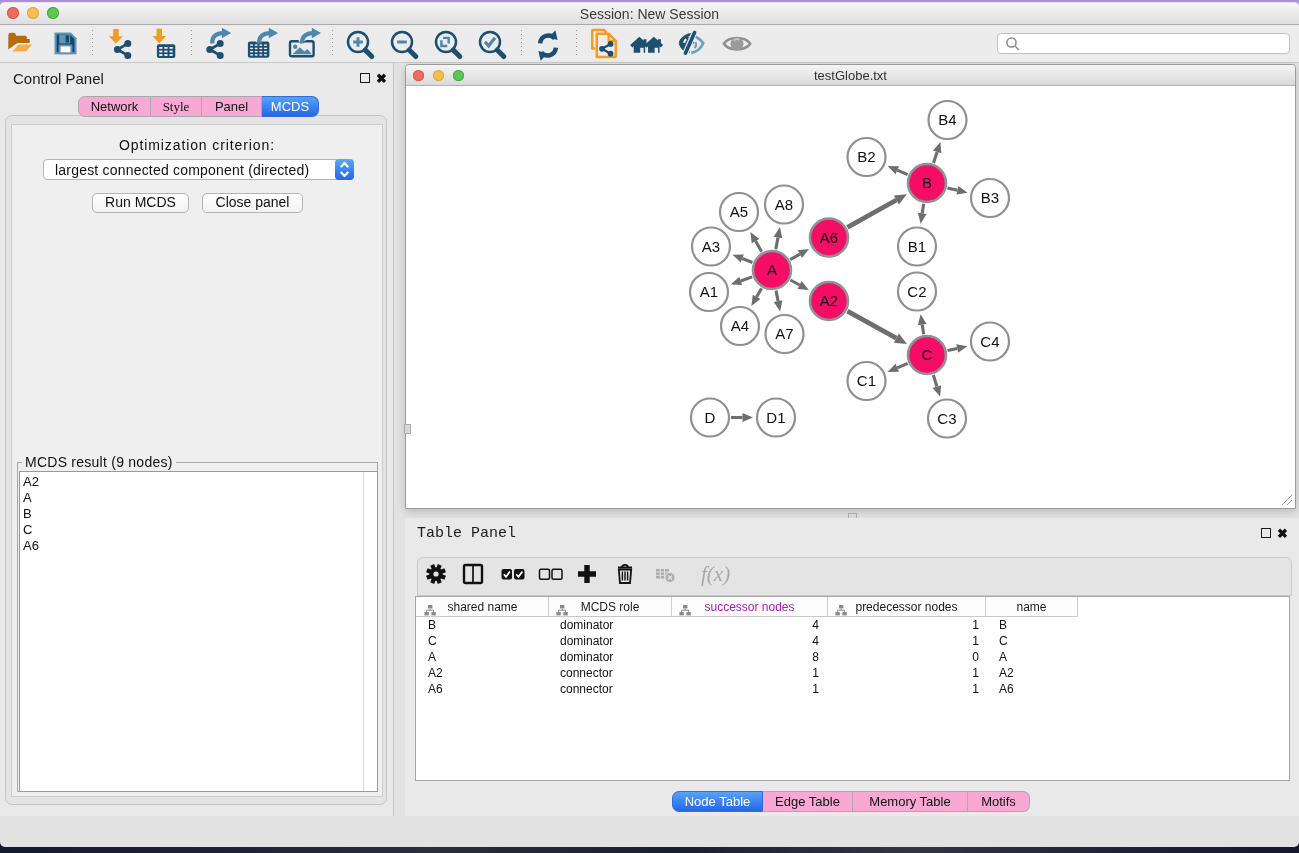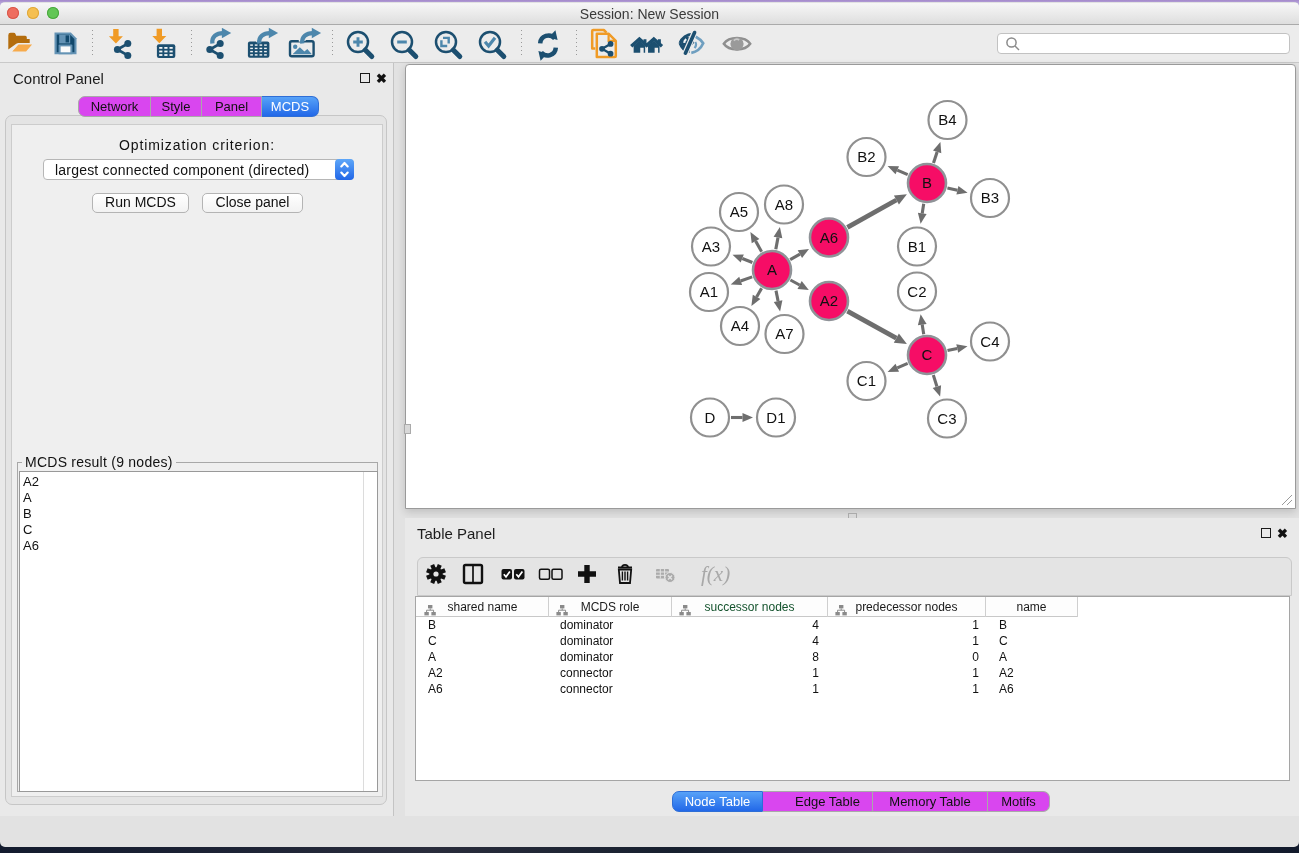--- a/index.html
+++ b/index.html
@@ -12,21 +12,21 @@
 .tl{position:absolute;border-radius:50%;width:12px;height:12px;}
 #toolbar{position:absolute;left:0;top:23px;width:100%;height:37px;background:#ececec;border-bottom:1px solid #c9c9c9;}
 .sep{position:absolute;top:5px;height:28px;width:1px;background-image:repeating-linear-gradient(#9a9a9a 0 1.5px,transparent 1.5px 4px);}
 .ticon{position:absolute;top:1px;}
 #searchbox{position:absolute;left:997px;top:8px;width:291px;height:19px;background:#fff;border:1px solid #c2c2c2;border-radius:4px;}
 #statusbar{position:absolute;left:0;top:814px;width:1299px;height:31px;background:#ececec;border-top:1px solid #bcbcbc;}
 .ptitle{font-size:15px;color:#1c1c1c;}
 .sqico{position:absolute;width:8px;height:8px;border:1.5px solid #1a1a1a;}
 .xico{position:absolute;font-size:13px;font-weight:bold;color:#111;line-height:13px;}
 .tabrow{position:absolute;display:flex;}
-.tab{height:19px;line-height:20px;font-size:13px;text-align:center;background:#d946ef;border:1px solid #a9a9a9;border-left:none;color:#111;}
+.tab{height:19px;line-height:20px;font-size:13px;text-align:center;background:#f9a8d4;border:1px solid #a9a9a9;border-left:none;color:#111;}
 .tab.first{border-left:1px solid #a9a9a9;border-radius:7px 0 0 7px;}
 .tab.last{border-radius:0 7px 7px 0;}
 .tab.sel{background:linear-gradient(#57a2f8,#2268e8);color:#fff;border-color:#2e6ed6;}
 .btn{position:absolute;height:18px;background:linear-gradient(#ffffff,#f2f2f2);border:1px solid #b4b4b4;border-radius:5px;font-size:14px;color:#111;text-align:center;}
 </style></head><body>
 <div id="desktop-top"></div>
 <div id="desktop-bot"></div>
 <div id="app">
 <div id="titlebar">
  <div class="tl" style="left:7px;top:4px;background:#ee6d5f;box-shadow:inset 0 0 0 1px #d8574a;"></div>
@@ -195,21 +195,21 @@
       </div>
     </div>
 <div id="cpanel" style="position:absolute;left:0;top:61px;width:394px;height:753px;background:#e9e9e9;border-right:1px solid #c4c4c4;box-sizing:border-box;">
  <div class="ptitle" style="position:absolute;left:13px;top:7px;">Control Panel</div>
  <div class="sqico" style="left:360px;top:10px;"></div>
  <div class="xico" style="left:376px;top:9px;">✖</div>
  <div style="position:absolute;left:5px;top:52px;width:382px;height:690px;background:#e4e4e4;border:1px solid #c6c6c6;border-radius:7px;box-sizing:border-box;"></div>
  <div style="position:absolute;left:11px;top:61px;width:372px;height:673px;background:#efefef;border:1px solid #cccccc;box-sizing:border-box;"></div>
  <div class="tabrow" style="left:78px;top:33px;">
    <div class="tab first" style="width:71px;">Network</div>
-   <div class="tab" style="width:50px;">Style</div>
+   <div class="tab" style="width:50px;font-family:Liberation Serif, serif;">Style</div>
    <div class="tab" style="width:59px;">Panel</div>
    <div class="tab last sel" style="width:56px;">MCDS</div>
  </div>
  <div style="position:absolute;left:43px;top:96px;width:311px;height:21px;background:#fff;border:1px solid #b6b6b6;border-radius:4px;box-sizing:border-box;">
    <div style="position:absolute;left:11px;top:2px;font-size:14px;letter-spacing:0.2px;color:#111;white-space:nowrap;">largest connected component (directed)</div>
    <div style="position:absolute;right:-1px;top:-1px;width:19px;height:21px;border-radius:4px;background:linear-gradient(#5ea7f9,#2166e7);">
      <svg width="19" height="21" viewBox="0 0 19 21">
             <path d="M6.3 7.4 L9.5 4 L12.7 7.4 M6.3 13.6 L9.5 17 L12.7 13.6" fill="none" stroke="#fff" stroke-width="2.2" stroke-linejoin="round" stroke-linecap="round"></path>
           </svg>
    </div>
@@ -219,20 +219,26 @@
  <div class="btn" style="left:202px;top:130px;width:99px;line-height:17px;">Close panel</div>
  <div style="position:absolute;left:17px;top:399px;width:361px;height:330px;border:1px solid #a8a8a8;box-sizing:border-box;"></div>
  <div style="position:absolute;left:22px;top:391px;font-size:14px;letter-spacing:0.25px;color:#111;background:#efefef;padding:0 3px;">MCDS result (9 nodes)</div>
  <div style="position:absolute;left:19px;top:408px;width:359px;height:321px;background:#fff;border:1px solid #999;box-sizing:border-box;">
    <div style="position:absolute;right:13px;top:0;width:1px;height:319px;background:#dcdcdc;"></div>
    <div style="position:absolute;left:3px;top:2px;font-size:13px;color:#111;line-height:16px;">A2<br>A<br>B<br>C<br>A6</div>
  </div>
 </div>
 
 <div id="netwin" style="position:absolute;left:405px;top:62px;width:891px;height:445px;background:#fff;border:1px solid #9a9a9a;border-radius:4px 4px 0 0;box-sizing:border-box;box-shadow:0 3px 9px rgba(0,0,0,0.16);">
+ <div style="position:absolute;left:0;top:0;width:100%;height:20px;background:linear-gradient(#f5f5f5,#d9d9d9);border-bottom:1px solid #b2b2b2;border-radius:4px 4px 0 0;">
+  <div class="tl" style="left:7px;top:5px;width:11px;height:11px;background:#ee6d5f;box-shadow:inset 0 0 0 1px #d8574a;"></div>
+  <div class="tl" style="left:27px;top:5px;width:11px;height:11px;background:#f5bf50;box-shadow:inset 0 0 0 1px #dfa73a;"></div>
+  <div class="tl" style="left:47px;top:5px;width:11px;height:11px;background:#62c655;box-shadow:inset 0 0 0 1px #4aa73e;"></div>
+  <div style="position:absolute;width:100%;text-align:center;top:3px;font-size:13px;color:#333;">testGlobe.txt</div>
+ </div>
  <div style="position:absolute;left:0px;top:21px;width:889px;height:422px;background:#fff;overflow:hidden;">
         <svg width="890" height="422" style="position:absolute;left:0;top:0" font-family="Liberation Sans, sans-serif">
 <line x1="346.2" y1="190.9" x2="334.6" y2="195.0" stroke="#6e6e6e" stroke-width="3.1"></line>
 <polygon points="324.7,198.4 333.2,190.8 336.1,199.1" fill="#6e6e6e"></polygon>
 <line x1="346.4" y1="176.5" x2="336.3" y2="172.5" stroke="#6e6e6e" stroke-width="3.1"></line>
 <polygon points="326.5,168.8 337.8,168.4 334.7,176.6" fill="#6e6e6e"></polygon>
 <line x1="355.6" y1="202.2" x2="350.6" y2="210.9" stroke="#6e6e6e" stroke-width="3.1"></line>
 <polygon points="345.4,220.0 346.8,208.7 354.4,213.1" fill="#6e6e6e"></polygon>
 <line x1="355.6" y1="165.7" x2="349.6" y2="155.1" stroke="#6e6e6e" stroke-width="3.1"></line>
 <polygon points="344.4,146.0 353.4,152.9 345.7,157.3" fill="#6e6e6e"></polygon>
@@ -311,21 +317,21 @@
 </svg>
       </div>
  <svg style="position:absolute;right:2px;bottom:2px;" width="12" height="12" viewBox="0 0 12 12">
         <path d="M11 1 L1 11 M11 6 L6 11" stroke="#9a9a9a" stroke-width="1"></path>
       </svg>
  <div style="position:absolute;left:-2px;top:359px;width:5px;height:8px;background:#d8d8d8;border:1px solid #aaa;"></div>
 </div>
 <div style="position:absolute;left:848px;top:511px;width:9px;height:6px;background:#d8d8d8;border:1px solid #aaa;box-sizing:border-box;"></div>
 
 <div id="tpanel" style="position:absolute;left:405px;top:516px;width:894px;height:298px;background:#e9e9e9;">
- <div class="ptitle" style="position:absolute;left:12px;top:7px;">Table Panel</div>
+ <div class="ptitle" style="position:absolute;left:12px;top:7px;font-family:Liberation Mono, monospace;">Table Panel</div>
  <div class="sqico" style="left:856px;top:10px;"></div>
  <div class="xico" style="left:872px;top:9px;">✖</div>
  <div style="position:absolute;left:12px;top:39px;width:875px;height:39px;background:#e4e4e4;border:1px solid #c9c9c9;border-radius:6px 6px 0 0;box-sizing:border-box;"><svg width="874" height="38" viewBox="0 0 874 38">
           <rect x="23.1" y="16.9" width="4.2" height="4.2" transform="rotate(22 25.2 19.0)" fill="#111"></rect>
           <rect x="18.9" y="21.1" width="4.2" height="4.2" transform="rotate(68 21.0 23.2)" fill="#111"></rect>
           <rect x="12.9" y="21.1" width="4.2" height="4.2" transform="rotate(112 15.0 23.2)" fill="#111"></rect>
           <rect x="8.7" y="16.9" width="4.2" height="4.2" transform="rotate(158 10.8 19.0)" fill="#111"></rect>
           <rect x="8.7" y="10.9" width="4.2" height="4.2" transform="rotate(202 10.8 13.0)" fill="#111"></rect>
           <rect x="12.9" y="6.7" width="4.2" height="4.2" transform="rotate(247 15.0 8.8)" fill="#111"></rect>
           <rect x="18.9" y="6.7" width="4.2" height="4.2" transform="rotate(292 21.0 8.8)" fill="#111"></rect>
@@ -366,21 +372,21 @@
               </g>
             </svg></span>shared name</div>
         <div style="position:absolute;left:133px;top:0;width:123px;height:20px;border-right:1px solid #cfcfcf;box-sizing:border-box;text-align:center;font-size:12px;color:#1a1a1a;line-height:20px;"><span style="position:absolute;left:7px;top:4px;"><svg width="12" height="11" viewBox="0 0 12 11" style="vertical-align:-1px">
               <g fill="#8a8a8a">
                 <rect x="4" y="0" width="4.4" height="3.4"></rect>
                 <rect x="0.4" y="7" width="4.4" height="3.4"></rect>
                 <rect x="7.4" y="7" width="4.4" height="3.4"></rect>
                 <path d="M6.2 3.4 V5.2 M2.6 7 V5.2 H9.6 V7" stroke="#8a8a8a" stroke-width="1" fill="none"></path>
               </g>
             </svg></span>MCDS role</div>
-        <div style="position:absolute;left:256px;top:0;width:156px;height:20px;border-right:1px solid #cfcfcf;box-sizing:border-box;text-align:center;font-size:12px;color:#14532d;line-height:20px;"><span style="position:absolute;left:7px;top:4px;"><svg width="12" height="11" viewBox="0 0 12 11" style="vertical-align:-1px">
+        <div style="position:absolute;left:256px;top:0;width:156px;height:20px;border-right:1px solid #cfcfcf;box-sizing:border-box;text-align:center;font-size:12px;color:#a21caf;line-height:20px;"><span style="position:absolute;left:7px;top:4px;"><svg width="12" height="11" viewBox="0 0 12 11" style="vertical-align:-1px">
               <g fill="#8a8a8a">
                 <rect x="4" y="0" width="4.4" height="3.4"></rect>
                 <rect x="0.4" y="7" width="4.4" height="3.4"></rect>
                 <rect x="7.4" y="7" width="4.4" height="3.4"></rect>
                 <path d="M6.2 3.4 V5.2 M2.6 7 V5.2 H9.6 V7" stroke="#8a8a8a" stroke-width="1" fill="none"></path>
               </g>
             </svg></span>successor nodes</div>
         <div style="position:absolute;left:412px;top:0;width:158px;height:20px;border-right:1px solid #cfcfcf;box-sizing:border-box;text-align:center;font-size:12px;color:#1a1a1a;line-height:20px;"><span style="position:absolute;left:7px;top:4px;"><svg width="12" height="11" viewBox="0 0 12 11" style="vertical-align:-1px">
               <g fill="#8a8a8a">
                 <rect x="4" y="0" width="4.4" height="3.4"></rect>
@@ -421,19 +427,19 @@
         <div style="position:absolute;left:0;top:85px;width:872px;height:16px;font-size:12px;color:#111;">
           <span style="position:absolute;left:12px;">A6</span>
           <span style="position:absolute;left:144px;">connector</span>
           <span style="position:absolute;left:300px;width:103px;text-align:right;">1</span>
           <span style="position:absolute;left:460px;width:103px;text-align:right;">1</span>
           <span style="position:absolute;left:583px;">A6</span>
         </div>
  </div>
  <div class="tabrow" style="left:267px;top:273px;">
         <div class="tab first sel" style="width:89px;font-size:13px;">Node Table</div>
-        <div class="tab" style="width:89px;font-size:13px;padding-left:20px;">Edge Table</div>
+        <div class="tab" style="width:89px;font-size:13px;">Edge Table</div>
         <div class="tab" style="width:114px;font-size:13px;">Memory Table</div>
         <div class="tab last" style="width:61px;font-size:13px;">Motifs</div>
       </div>
 </div>
 
 </div>
 
 </body></html>

